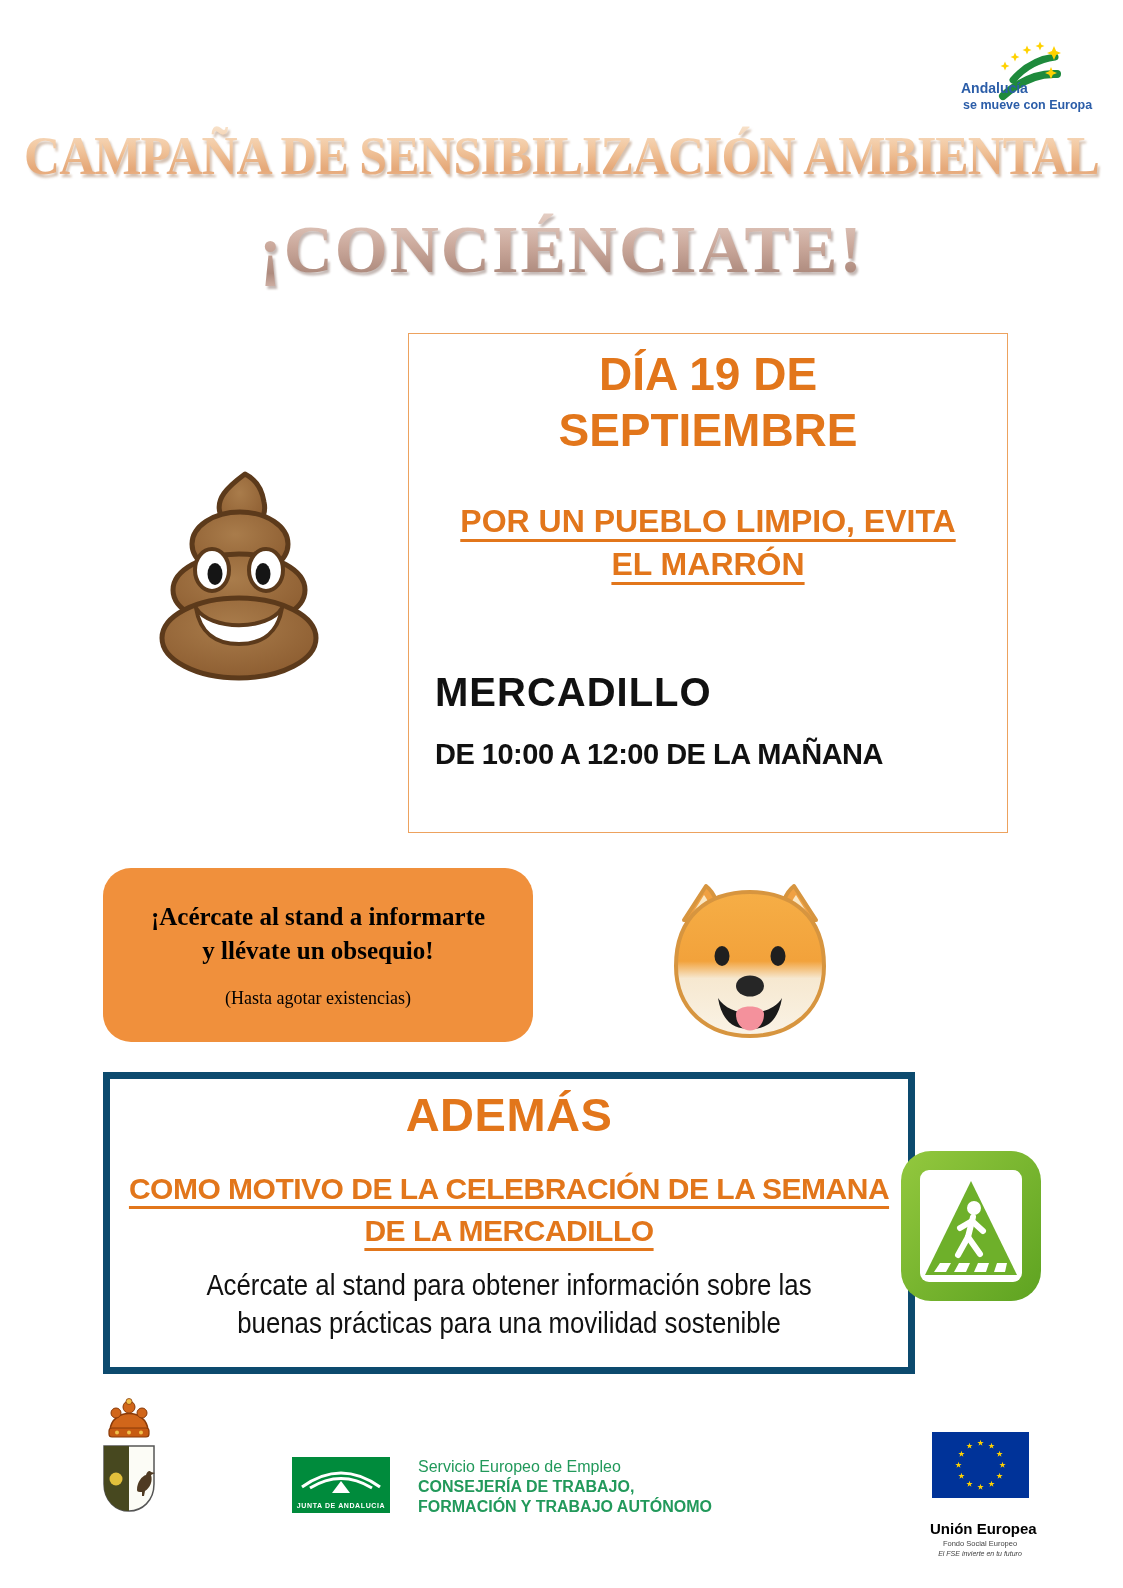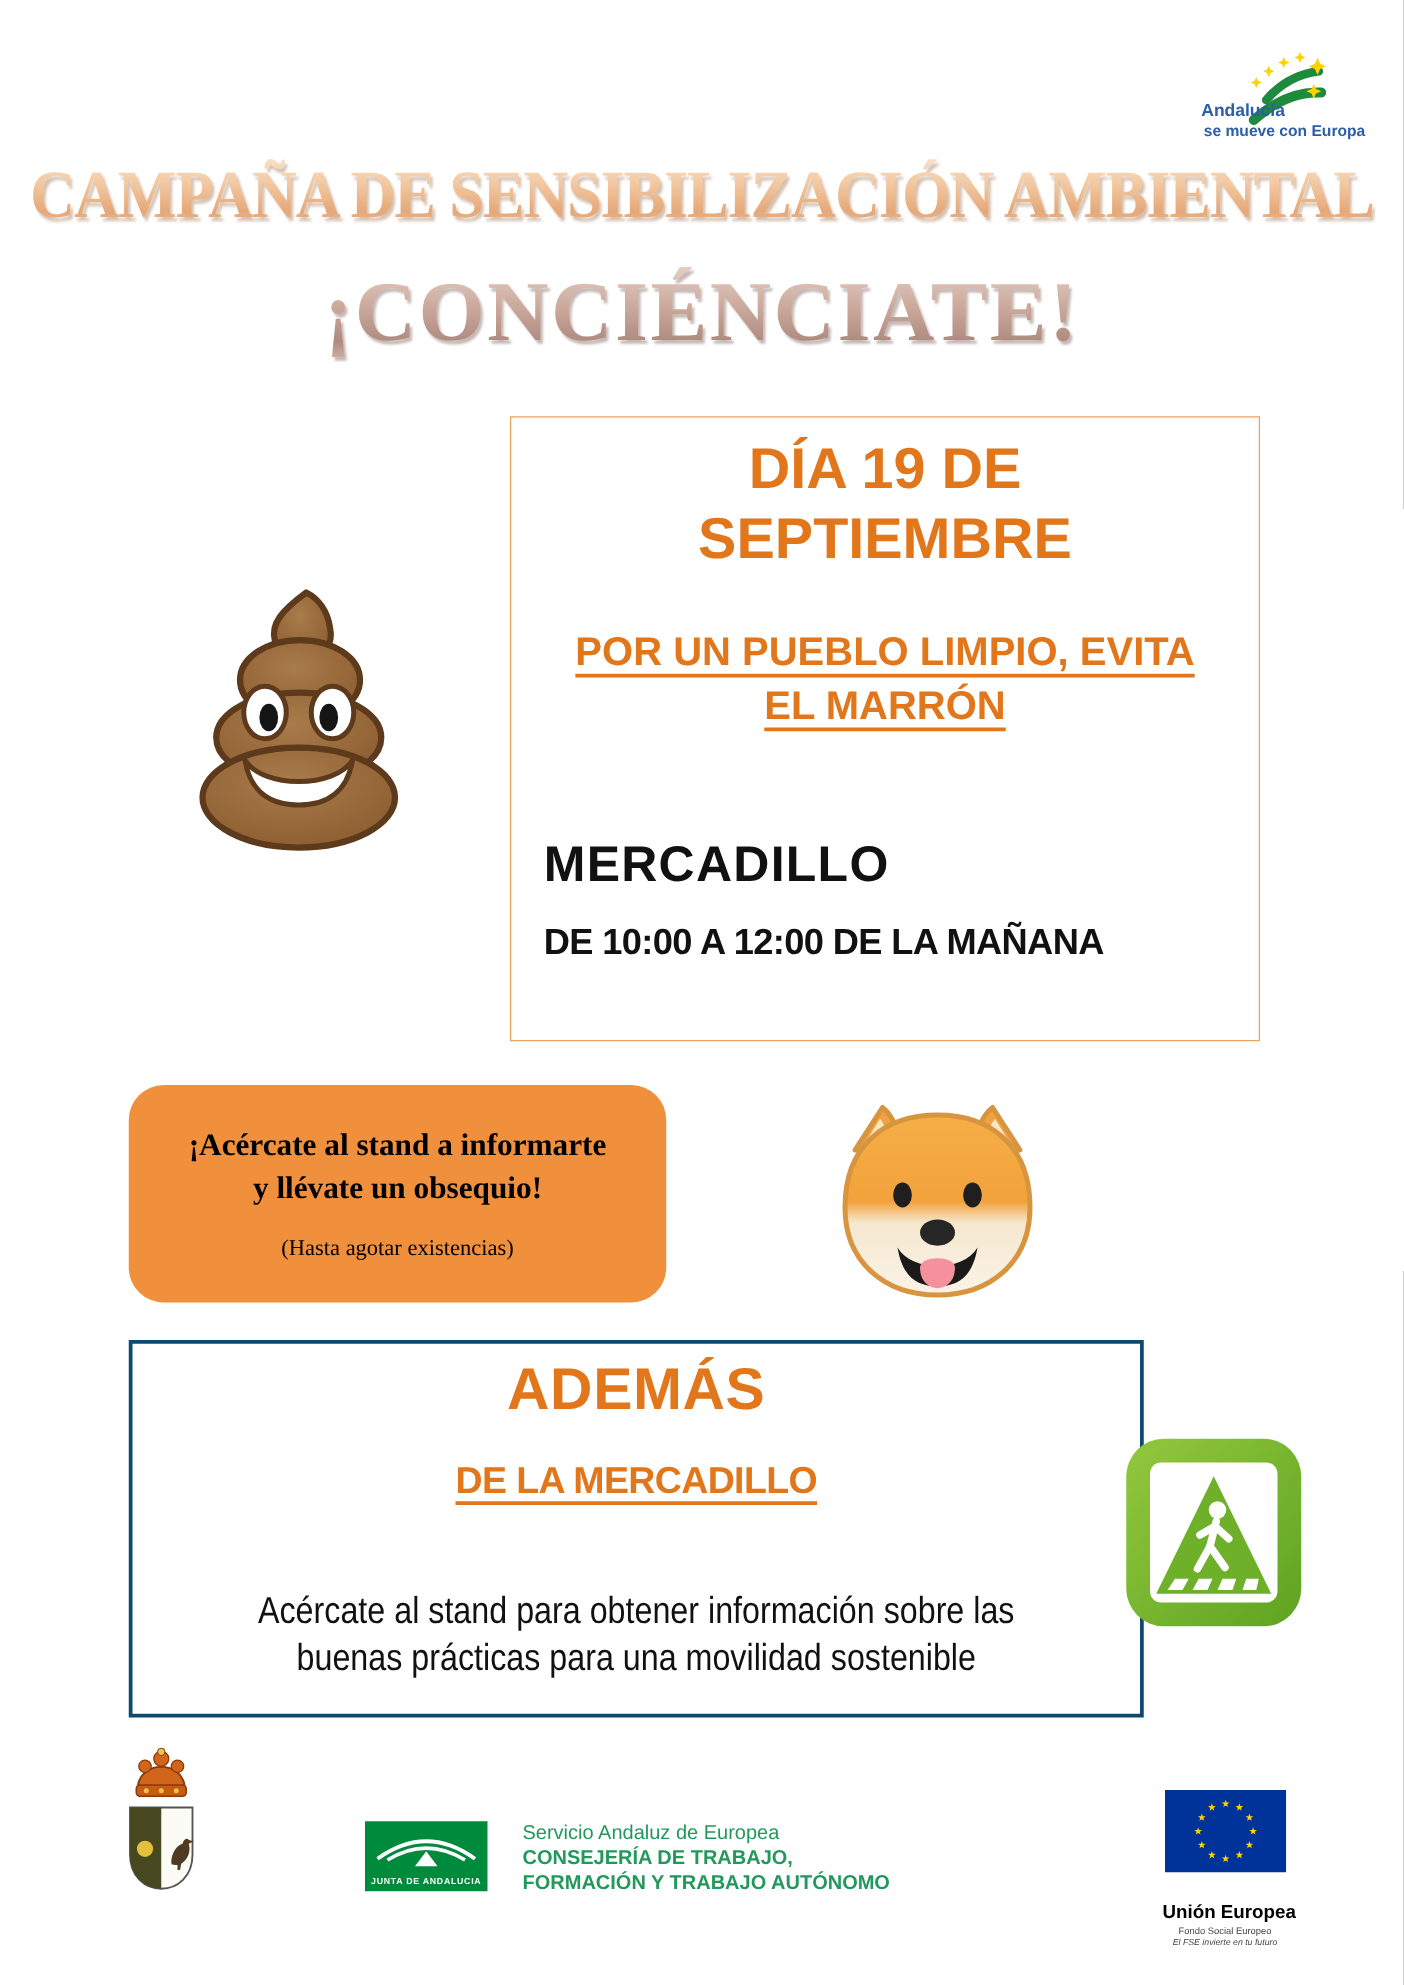--- a/index.html
+++ b/index.html
@@ -46,21 +46,21 @@
 
   
   .promo-box{position:absolute; left:103px; top:868px; width:430px; height:174px;
     background:#F0903C; border-radius:28px; text-align:center;
     font-family:"Liberation Serif", serif; color:#000;}
   .promo-box .msg{margin-top:32px; font-size:25px; font-weight:bold; line-height:1.35;}
   .promo-box .note{margin-top:20px; font-size:18px;}
 
   
   .mob-box{position:absolute; left:103px; top:1072px; width:812px; height:302px;
-    border:3px solid #0c4a6e; box-sizing:border-box; text-align:center;}
+    border:7px solid #0c4a6e; box-sizing:border-box; text-align:center;}
   .mob-title{margin-top:8px; color:#E2761B; font-weight:bold; font-size:47px; letter-spacing:0.5px;}
   .mob-sub{margin-top:26px; color:#E2761B; font-weight:bold; font-size:30px; line-height:1.4; letter-spacing:-0.5px;}
   .mob-sub .u{text-decoration:underline; text-decoration-thickness:3px; text-underline-offset:7px;}
   .mob-body{position:absolute; left:0; right:0; bottom:26px; color:#111; font-weight:normal;
     font-size:30px; line-height:1.25;}
   .mob-body div{white-space:nowrap; transform:scaleX(0.86); transform-origin:center;}
 
   
   .coat{position:absolute; left:96px; top:1398px;}
   .junta{position:absolute; left:292px; top:1457px; width:98px; height:56px; background:#008B3C;}
@@ -159,20 +159,21 @@
     <ellipse cx="64" cy="78" rx="7.5" ry="10" fill="#1F1F1F"></ellipse>
     <ellipse cx="120" cy="78" rx="7.5" ry="10" fill="#1F1F1F"></ellipse>
     <ellipse cx="92" cy="108" rx="14" ry="10.5" fill="#262626"></ellipse>
     <path d="M60,120 C72,140 112,140 124,120 C120,144 108,151 92,151 C76,151 64,144 60,120 Z" fill="#1A1A1A"></path>
     <path d="M78,136 C78,158 106,158 106,136 C106,126 78,126 78,136 Z" fill="#F4919C"></path>
   </svg>
 
   <div class="mob-box">
     <div class="mob-title">ADEMÁS</div>
     <div class="mob-sub">
+      <div class="u">COMO MOTIVO DE LA CELEBRACIÓN DE LA SEMANA</div>
       <div class="u">DE LA MERCADILLO</div>
     </div>
     <div class="mob-body">
       <div>Acércate al stand para obtener información sobre las</div>
       <div>buenas prácticas para una movilidad sostenible</div>
     </div>
   </div>
 
   <svg class="ped-sign" width="142" height="152" viewBox="0 0 142 152">
     <defs>
@@ -219,21 +220,21 @@
   <div class="junta">
     <svg width="98" height="40" viewBox="0 0 98 40">
       <path d="M10,30 Q49,2 88,30" stroke="#fff" stroke-width="3" fill="none"></path>
       <path d="M18,31 Q49,12 80,31" stroke="#fff" stroke-width="3" fill="none"></path>
       <polygon points="49,24 58,36 40,36" fill="#fff"></polygon>
     </svg>
     <div class="caption">JUNTA DE ANDALUCIA</div>
   </div>
 
   <div class="sae">
-    <div class="s1">Servicio Andaluz de Europea</div>
+    <div class="s1">Servicio Europeo de Empleo</div>
     <div class="s2">CONSEJERÍA DE TRABAJO,</div>
     <div class="s3">FORMACIÓN Y TRABAJO AUTÓNOMO</div>
   </div>
 
   <div class="eu-block">
     <svg width="97" height="66" viewBox="0 0 97 66">
       <rect width="97" height="66" fill="#003399"></rect>
       <g fill="#FFD200" transform="translate(48.5,33)">
         <polygon transform="translate(0,-22)" points="0,-3.3 0.76,-1.05 3.14,-1.02 1.23,0.4 1.94,2.67 0,1.3 -1.94,2.67 -1.23,0.4 -3.14,-1.02 -0.76,-1.05"></polygon>
         <polygon transform="translate(11,-19.05)" points="0,-3.3 0.76,-1.05 3.14,-1.02 1.23,0.4 1.94,2.67 0,1.3 -1.94,2.67 -1.23,0.4 -3.14,-1.02 -0.76,-1.05"></polygon>

